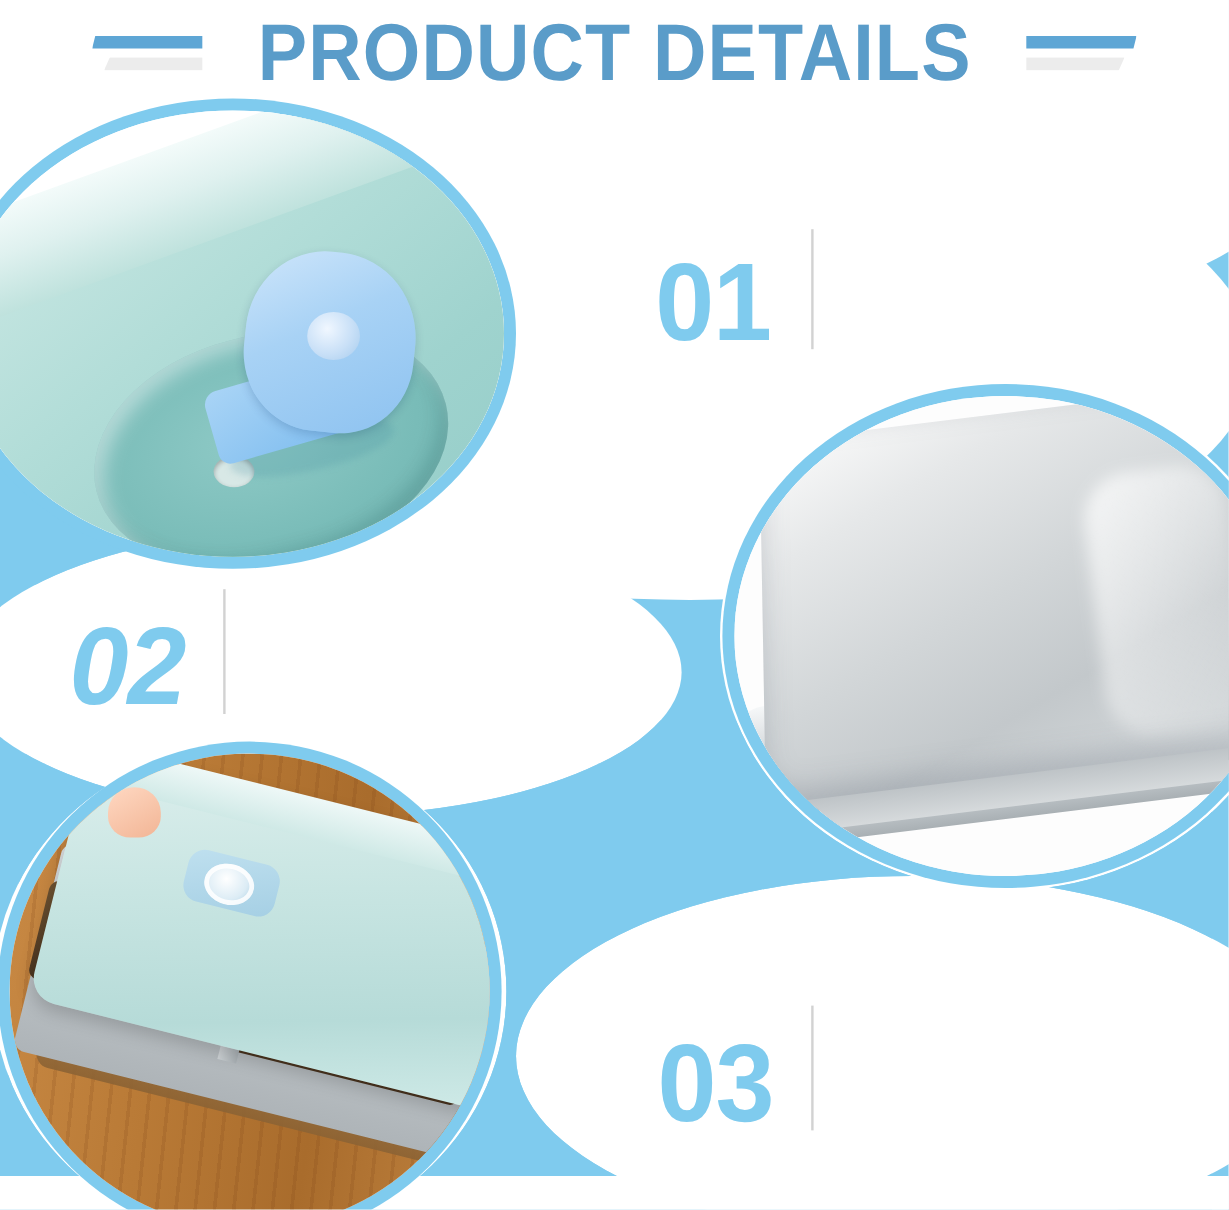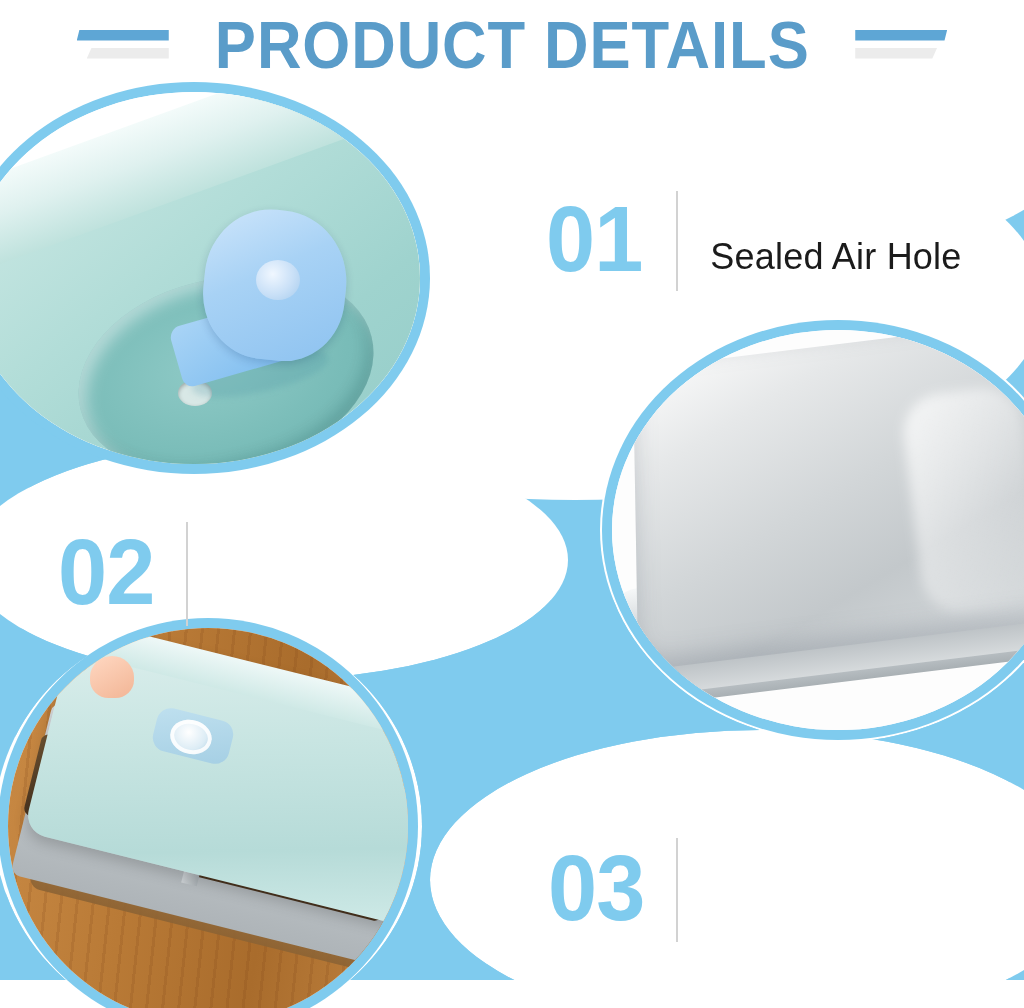--- a/index.html
+++ b/index.html
@@ -189,37 +189,37 @@
     position:absolute; left:186px; top:150px; width:16px; height:108px;
     background:linear-gradient(90deg,#cfd4d7,#aab1b5); transform:rotate(14deg);
   }
   .p3 .base {
     position:absolute; left:26px; top:210px; width:376px; height:96px;
     background:linear-gradient(180deg,#b98a52,#8c6334); transform:rotate(14deg);
     border-radius:6px 6px 12px 12px; opacity:.92;
   }
 
   
-  .feature { position:absolute; display:flex; align-items:center; z-index:25; }
+  .feature { position:absolute; display:flex; align-items:flex-end; z-index:25; }
   .f-num {
     color:#7FCBEE; font-weight:700; font-size:92px; line-height:.92;
     font-family:"Liberation Sans Narrow","Liberation Sans",sans-serif;
     letter-spacing:-1px; transform:scaleX(0.96); transform-origin:left center;
   }
   .f-div { width:2px; background:#d2d2d2; align-self:stretch; margin:8px 0 4px 0; }
   .f-label {
     color:#1b1b1b; font-size:36px; line-height:1.06; font-weight:400;
     letter-spacing:.2px; white-space:pre-line;
   }
 
   .feature-01 { left:546px; top:183px; }
   .feature-01 .f-div { margin-left:30px; height:100px; }
   .feature-01 .f-label { margin-left:32px; margin-top:36px; }
 
-  .feature-02 { left:58px; top:514px; }
+  .feature-02 { left:58px; top:483px;font-style:italic; }
   .feature-02 .f-div { margin-left:28px; height:104px; }
   .feature-02 .f-label { margin-left:30px; margin-top:30px; }
 
   .feature-03 { left:548px; top:830px; }
   .feature-03 .f-div { margin-left:28px; height:104px; }
   .feature-03 .f-label { margin-left:30px; margin-top:26px; }
 </style>
 </head>
 <body>
 
@@ -322,21 +322,20 @@
     <div class="lid3-edge"></div>
     <div class="valve-plate"></div>
     <div class="valve"></div>
     <div class="finger"></div>
   </div>
 </div>
 
 <div class="feature feature-01">
   <div class="f-num">01</div>
   <div class="f-div"></div>
-  <div class="f-label">Sealed Air Hole</div>
 </div>
 
 <div class="feature feature-02">
   <div class="f-num">02</div>
   <div class="f-div"></div>
 </div>
 
 <div class="feature feature-03">
   <div class="f-num">03</div>
   <div class="f-div"></div>

